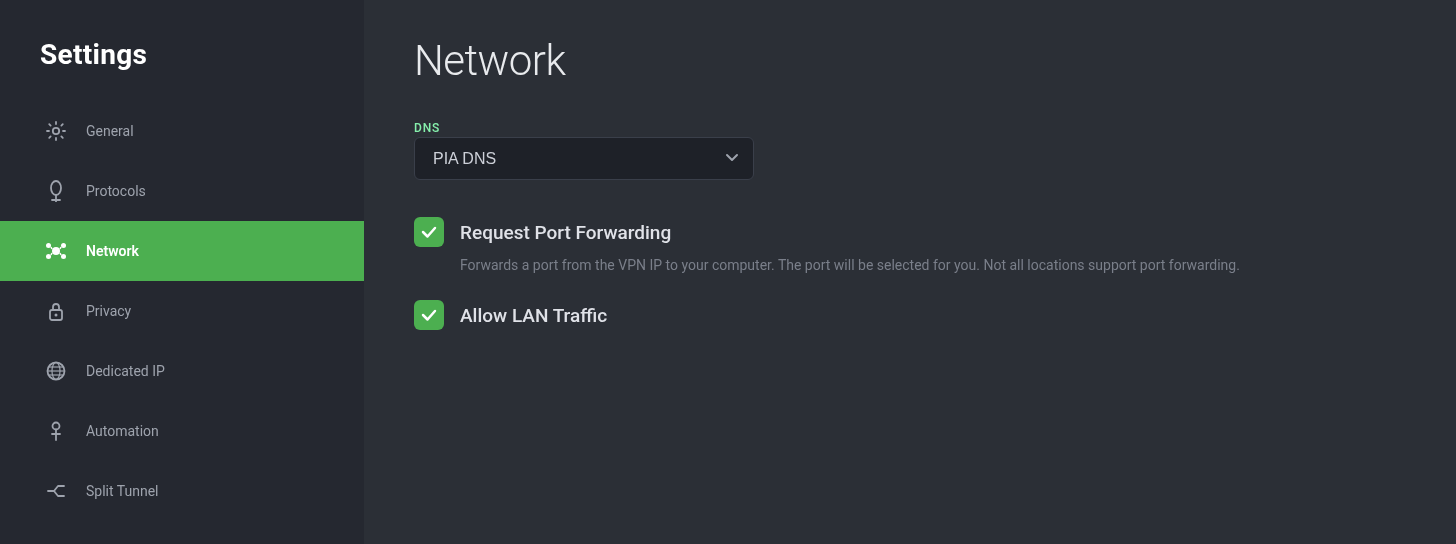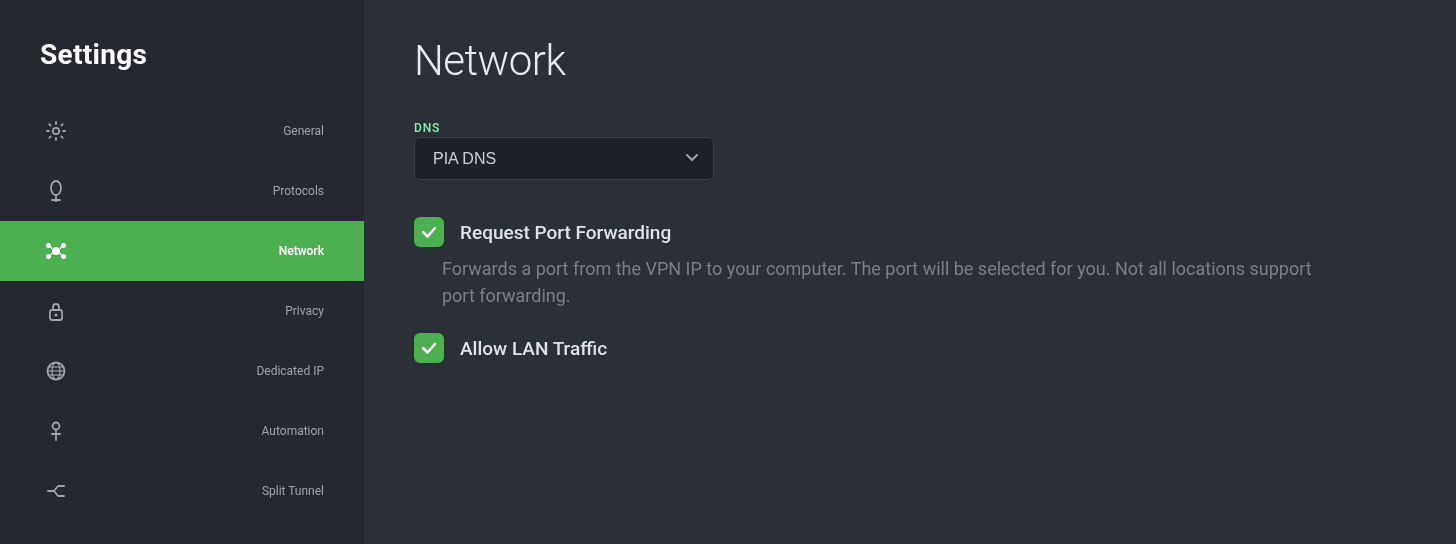--- a/index.html
+++ b/index.html
@@ -32,24 +32,23 @@
       letter-spacing: 0.3px;
     }
 
     .sidebar-item {
       display: flex;
       align-items: center;
       gap: 18px;
       padding: 18px 40px;
       cursor: pointer;
       color: #9ea3ad;
-      font-size: 12px;
+      font-size: 14px;
       font-weight: 400;
       border-left: 4px solid transparent;
-      justify-content: space-between;
     }
 
     .sidebar-item.active {
       background: #4caf50;
       color: #ffffff;
       font-weight: 600;
       border-left: 4px solid transparent;
     }
 
     .sidebar-icon {
@@ -86,21 +85,21 @@
       font-size: 12px;
       color: #86efac;
       margin-bottom: 2px;
       text-transform: uppercase;
       letter-spacing: 0.8px;
       font-weight: 500;
     }
 
     .select-wrapper {
       position: relative;
-      width: 300px;
+      width: 340px;
     }
 
     .select-box {
       width: 100%;
       background: #1e2128;
       border: 1.5px solid #3a3f4a;
       border-radius: 6px;
       color: #cdd0d8;
       font-size: 16px;
       padding: 12px 44px 12px 18px;
@@ -145,24 +144,24 @@
     }
 
     .toggle-label {
       font-size: 19px;
       color: #e0e2e8;
       font-weight: 500;
       line-height: 1.5;
     }
 
     .toggle-desc {
-      font-size: 18px;
+      font-size: 14px;
       color: #7a7f8a;
       line-height: 1.5;
-      margin-left: 28px;
+      margin-left: 46px;
       margin-bottom: 22px;
       max-width: 900px;
     }
 
     .divider {
       height: 1px;
       background: transparent;
       margin: 6px 0;
     }
   </style>

